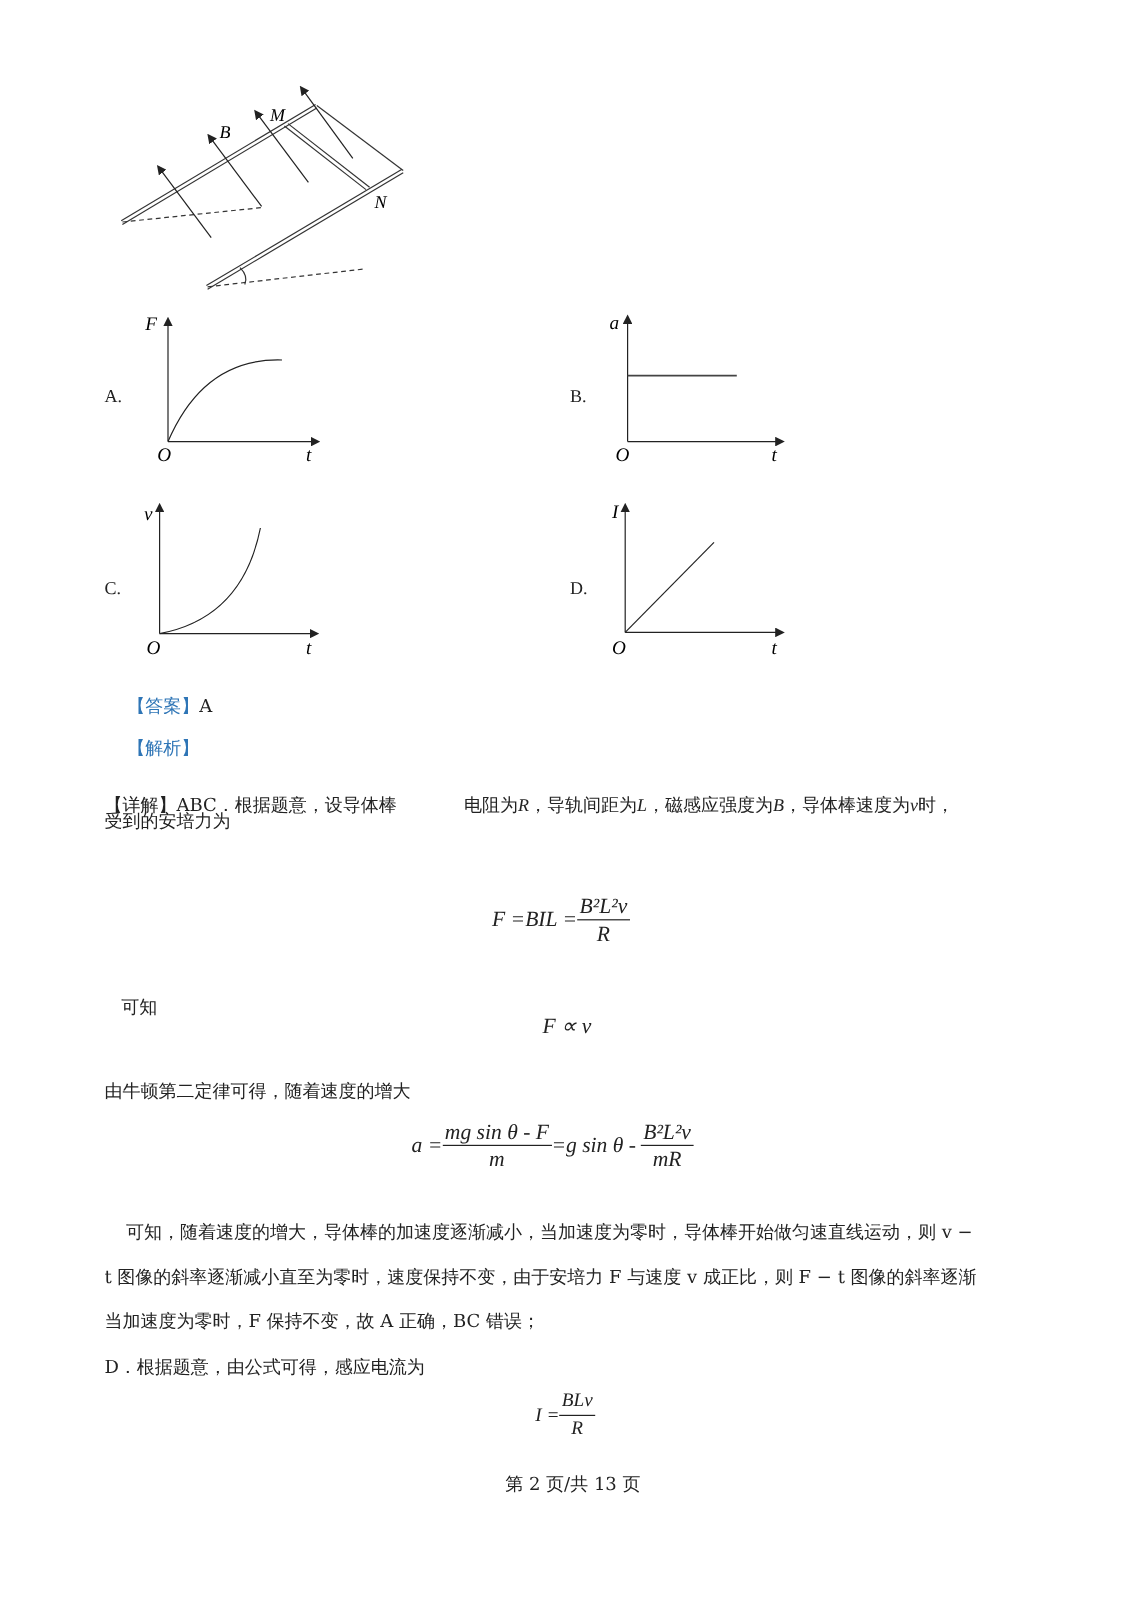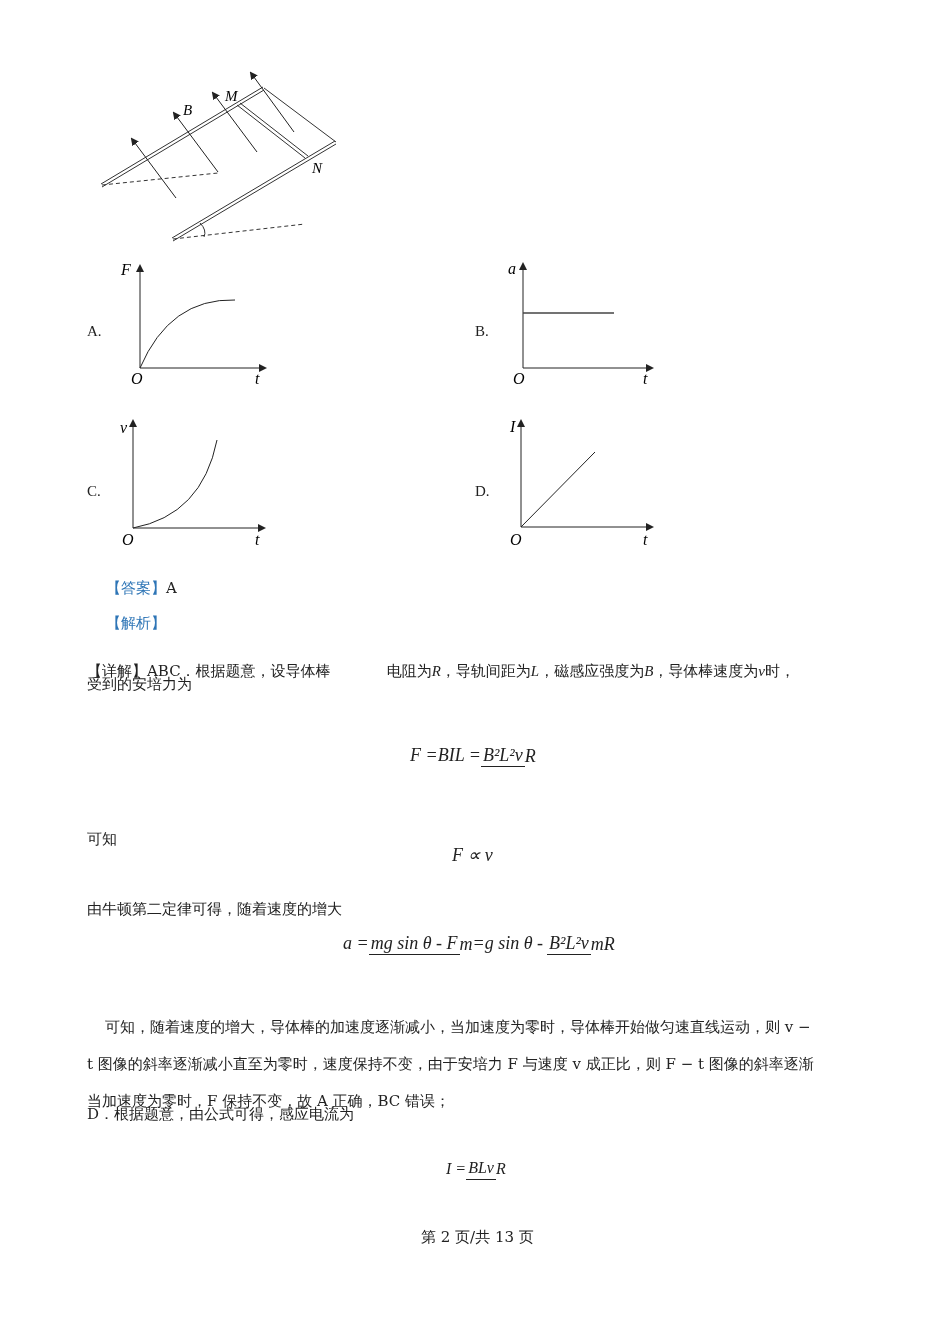--- a/index.html
+++ b/index.html
@@ -3,21 +3,21 @@
 <meta charset="utf-8">
 <style>
   html, body { margin:0; padding:0; background:#ffffff; }
   body { width:950px; height:1344px; position:relative; overflow:hidden;
          font-family:"DejaVu Serif", "Liberation Serif", serif; color:#222; }
   .abs { position:absolute; }
   .txt { font-size:15px; line-height:20px; white-space:nowrap; }
   .lbl { font-size:15px; font-family:"Liberation Serif", serif; }
   .tag { color:#2e75b6;margin-left:19px; }
   .math { font-family:"Liberation Serif", serif; font-style:italic; }
-  .frac { display:inline-flex; align-items:center; vertical-align:middle; }
+  .frac { display:inline-flex; flex-direction:column; align-items:center; vertical-align:middle; }
   .frac .num { border-bottom:1px solid #222; padding:0 2px; line-height:22px; }
   .frac .den { line-height:22px; }
   .eq { font-family:"Liberation Serif", serif; font-size:18px; display:flex; align-items:center;text-align:right; }
   svg text { font-family:"Liberation Serif", serif; font-style:italic; }
 </style>
 </head>
 <body>
 
 <svg class="abs" style="left:90px;top:60px" width="260" height="190" viewBox="0 0 260 190">
   <defs>
@@ -126,41 +126,41 @@
 <div class="abs txt" style="left:87px;top:674px">受到的安培力为</div>
 
 <div class="abs eq" style="left:410px;top:744px">
   <span class="math">F =BIL =</span>
   <span class="frac math">
       <span class="num">B²L²v</span>
       <span class="den">R</span>
     </span>
 </div>
 
-<div class="abs txt" style="left:87px;top:829px">可知</div>
+<div class="abs txt" style="left:101px;top:829px">可知</div>
 <div class="abs eq math" style="left:452px;top:844px">F ∝ v</div>
 <div class="abs txt" style="left:87px;top:899px">由牛顿第二定律可得，随着速度的增大</div>
 
 <div class="abs eq" style="left:343px;top:932px">
   <span class="math">a =</span>
   <span class="frac math">
       <span class="num">mg sin θ -  F</span>
       <span class="den">m</span>
     </span>
   <span class="math">=g sin θ -</span>
   <span class="frac math" style="margin-left:4px">
       <span class="num">B²L²v</span>
       <span class="den">mR</span>
     </span>
 </div>
 
 <div class="abs txt" style="left:105px;top:1017px">可知，随着速度的增大，导体棒的加速度逐渐减小，当加速度为零时，导体棒开始做匀速直线运动，则 v −</div>
 <div class="abs txt" style="left:87px;top:1054px">t 图像的斜率逐渐减小直至为零时，速度保持不变，由于安培力 F 与速度 v 成正比，则 F − t 图像的斜率逐渐</div>
 <div class="abs txt" style="left:87px;top:1091px">当加速度为零时，F 保持不变，故 A 正确，BC 错误；</div>
-<div class="abs txt" style="left:87px;top:1104px">D．根据题意，由公式可得，感应电流为</div>
+<div class="abs txt" style="left:87px;top:1129px">D．根据题意，由公式可得，感应电流为</div>
 
 <div class="abs eq" style="left:446px;top:1157px;font-size:16px">
   <span class="math">I =</span>
   <span class="frac math">
       <span class="num">BLv</span>
       <span class="den">R</span>
     </span>
 </div>
 
 <div class="abs txt" style="left:421px;top:1227px">第 2 页/共 13 页</div>

